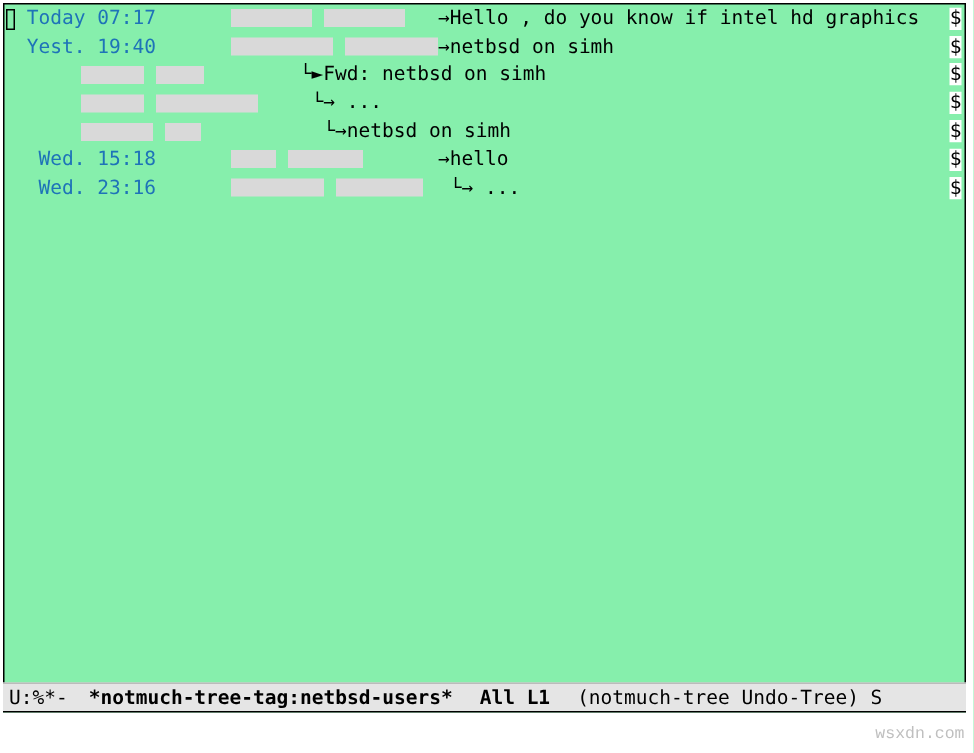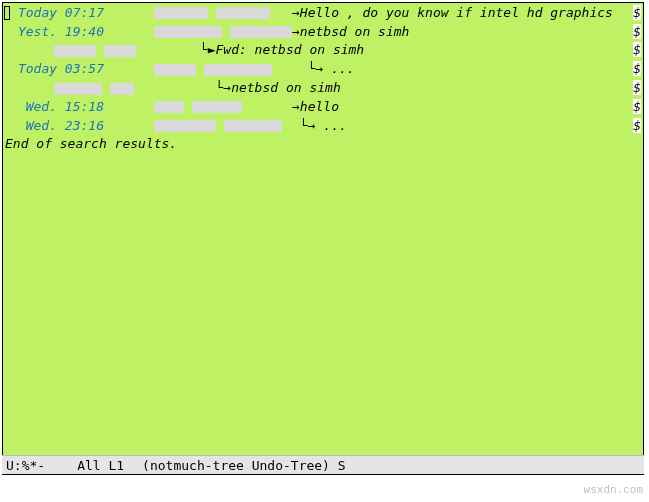--- a/index.html
+++ b/index.html
@@ -13,23 +13,22 @@
       overflow: hidden;
       position: relative;
     }
     .buffer {
       border: 1px solid #000;
       width: 642px;
       height: 473px;
       position: absolute;
       top: 2px;
       left: 2px;
-      background: #bef264;
+      background: #86efac;
       overflow: hidden;
-      font-style: italic;
     }
     .cursor-box {
       position: absolute;
       left: 1px;
       top: 3px;
       width: 6px;
       height: 14px;
       border: 1px solid #000;
       background: transparent;
     }
@@ -90,51 +89,49 @@
       background: #e5e5e5;
       border-top: 1px solid #bbb;
       display: flex;
       align-items: center;
       white-space: pre;
       font-size: 13px;
       overflow: hidden;
     }
     .mode-status { padding-left: 4px; padding-right: 14px; }
     .mode-buffer { font-weight: bold; }
-    .mode-pos { padding-left: 18px; padding-right: 18px; }
+    .mode-pos { padding-left: 18px; padding-right: 18px; font-weight: bold; }
     .mode-modes { }
     .watermark {
       position: absolute;
       right: 6px;
       bottom: 6px;
       font-size: 11px;
       color: #bfbfbf;
       font-family: Liberation Mono, monospace;
     }
   </style>
 </head>
 <body>
 
 <div class="buffer">
   <div class="cursor-box"></div>
 
   <div id="rows">
       <div class="row"><span class="ts">Today 07:17</span><span class="author"><span class="block" style="width: 54px;">x</span> <span class="block" style="width: 54px;">x</span></span><span class="subject-cell"><span class="arrow-main">→</span><span class="subject-text">Hello , do you know if intel hd graphics</span><span class="truncate-indicator">$</span></span></div>
       <div class="row"><span class="ts">Yest. 19:40</span><span class="author"><span class="block" style="width: 68px;">x</span> <span class="block" style="width: 62px;">x</span></span><span class="subject-cell"><span class="arrow-main">→</span><span class="subject-text">netbsd on simh</span><span class="truncate-indicator">$</span></span></div>
       <div class="row"><span class="author"><span class="block" style="width: 42px;">x</span> <span class="block" style="width: 32px;">x</span></span><span class="subject-cell"><span class="arrow-main"> └►</span><span class="subject-text">Fwd: netbsd on simh</span><span class="truncate-indicator">$</span></span></div>
-      <div class="row"><span class="ts">Today 03:57</span><span class="author"><span class="block" style="width: 42px;">x</span> <span class="block" style="width: 68px;">x</span></span><span class="subject-cell"><span class="arrow-main">  └→</span><span class="subject-text"> ...</span><span class="truncate-indicator">$</span></span></div>
+      <div class="row"><span class="author"><span class="block" style="width: 42px;">x</span> <span class="block" style="width: 68px;">x</span></span><span class="subject-cell"><span class="arrow-main">  └→</span><span class="subject-text"> ...</span><span class="truncate-indicator">$</span></span></div>
       <div class="row"><span class="author"><span class="block" style="width: 48px;">x</span> <span class="block" style="width: 24px;">x</span></span><span class="subject-cell"><span class="arrow-main">   └→</span><span class="subject-text">netbsd on simh</span><span class="truncate-indicator">$</span></span></div>
       <div class="row"><span class="ts">Wed. 15:18</span><span class="author"><span class="block" style="width: 30px;">x</span> <span class="block" style="width: 50px;">x</span></span><span class="subject-cell"><span class="arrow-main">→</span><span class="subject-text">hello</span><span class="truncate-indicator">$</span></span></div>
       <div class="row"><span class="ts">Wed. 23:16</span><span class="author"><span class="block" style="width: 62px;">x</span> <span class="block" style="width: 58px;">x</span></span><span class="subject-cell"><span class="arrow-main"> └→</span><span class="subject-text"> ...</span><span class="truncate-indicator">$</span></span></div>
     </div>
 
-  <div class="end-line">
-    <span>End of search results.</span>
-  </div>
 </div>
 
 <div class="modeline">
   <span class="mode-status">U:%*-</span>
+  <span class="mode-buffer">*notmuch-tree-tag:netbsd-users*</span>
   <span class="mode-pos">All L1</span>
   <span class="mode-modes">(notmuch-tree Undo-Tree) S</span>
 </div>
 
 <div class="watermark">wsxdn.com</div>
 
 </body></html>

